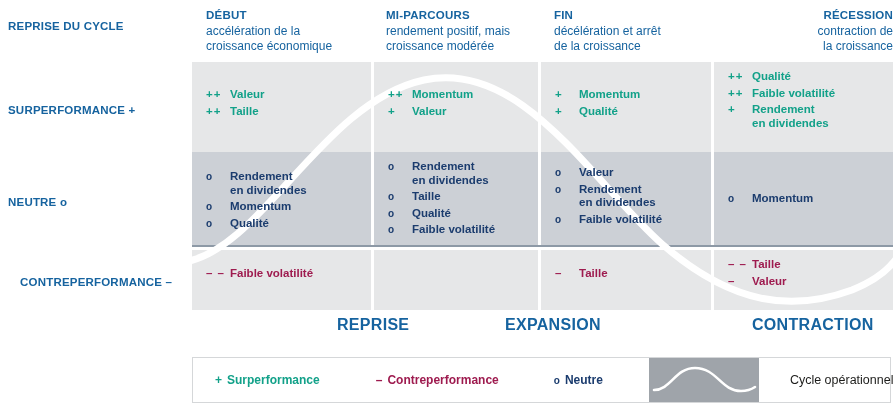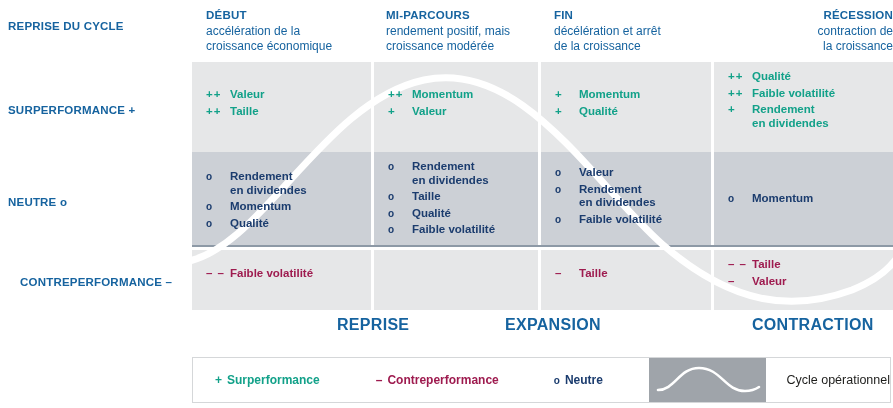--- a/index.html
+++ b/index.html
@@ -124,21 +124,21 @@
   .lg-sign{margin-right:5px;font-weight:bold;}
   #lg-sur{padding-left:22px;}
   #lg-con{padding-left:56px;}
   #lg-neu{padding-left:55px;}
   .lg-swatch{
     margin-left:46px;
     width:118px;
     background:#9fa4aa;
     display:flex;align-items:center;justify-content:center;
   }
-  #lg-cyc{padding-left:20px;color:#1d1d1b;font-weight:normal;font-size:12.5px;}
+  #lg-cyc{padding-left:31px;color:#1d1d1b;font-weight:normal;font-size:12.5px;}
 
   
   .wave{position:absolute;left:0;top:0;width:701px;height:248px;z-index:5;pointer-events:none;}
 </style>
 </head>
 <body>
 
 <div class="root">
 
   <div class="rowlabel" id="lbl-phases">REPRISE DU CYCLE</div>

